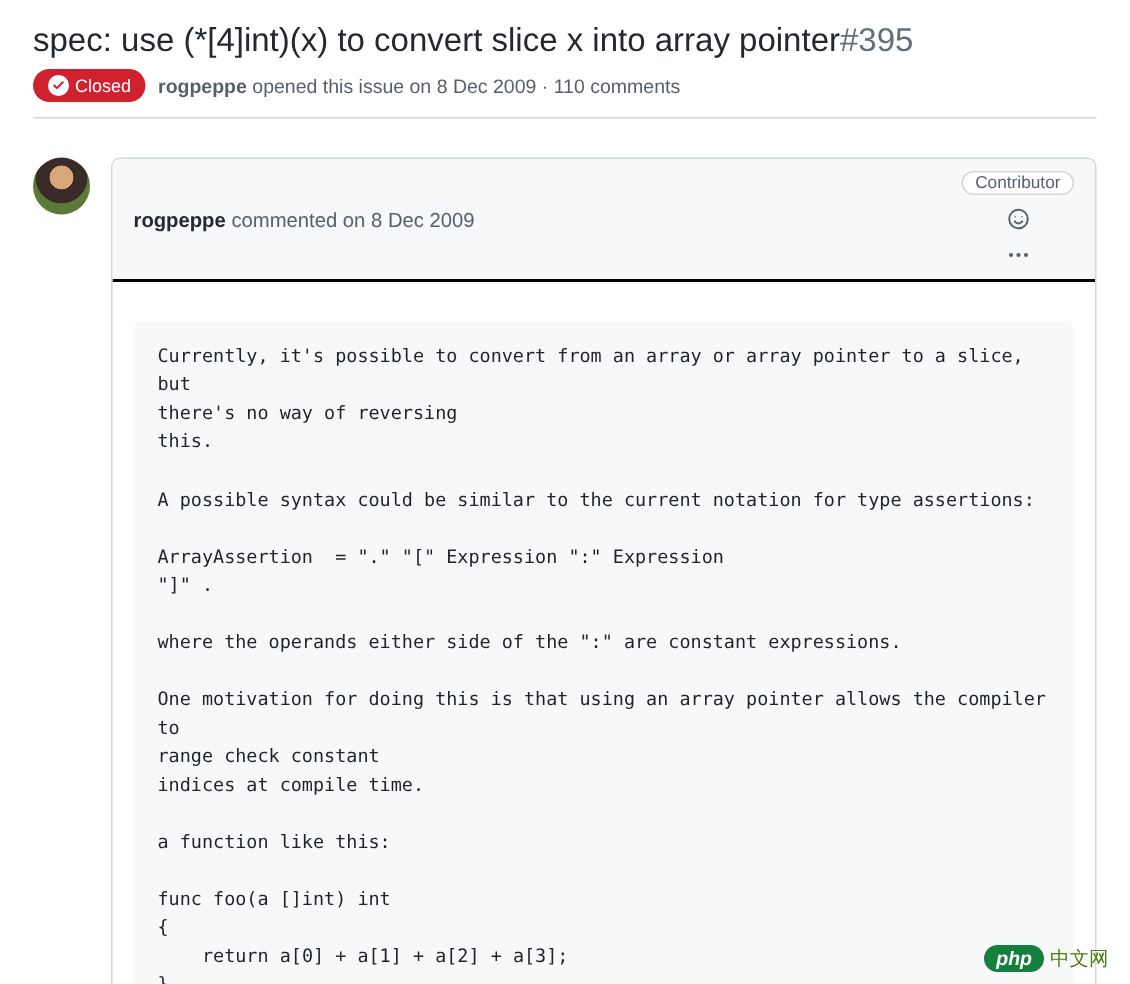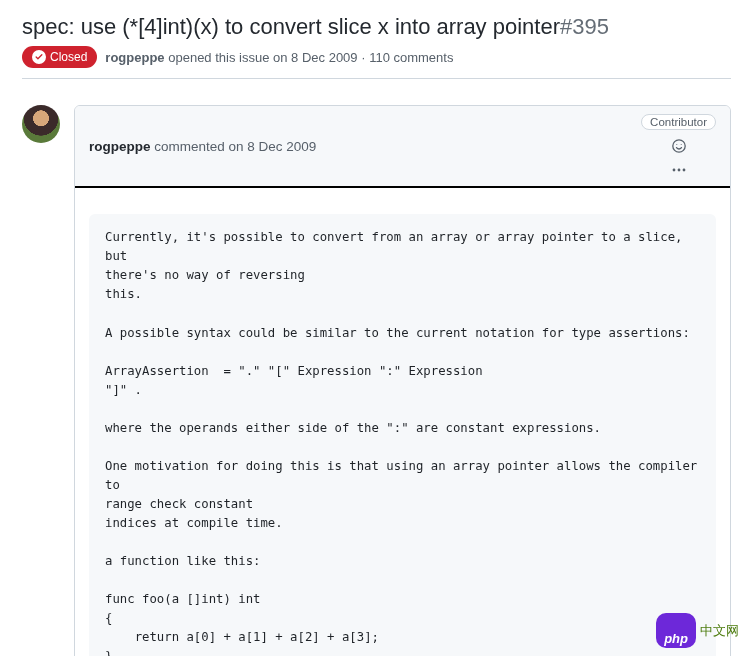--- a/index.html
+++ b/index.html
@@ -49,22 +49,22 @@
     background: #f6f8fa; border-radius: 6px; padding: 14px 16px;
     font-family: ui-monospace, "SFMono-Regular", Consolas, monospace;
     font-size: 12.3px; line-height: 1.55; white-space: pre-wrap; color: #1f2328;
     overflow: auto;
   }
   .watermark {
     position: fixed; right: 14px; bottom: 8px; display: flex; align-items: center;
     font-size: 13px;
   }
   .watermark .php {
-    background: #6d28d9; color: #fff; font-weight: 700; font-style: italic;
-    border-radius: 10px; padding: 18px 8px 2px; margin-right: 4px;
+    background: #15803d; color: #fff; font-weight: 700; font-style: italic;
+    border-radius: 10px; padding: 1px 8px 2px; margin-right: 4px;
   }
   .watermark .cn { color: #4d7c0f; }
 </style>
 </head>
 <body>
 
 <div class="container">
   <div class="title-row">
     <h1 class="issue-title">spec: use (*[4]int)(x) to convert slice x into array pointer</h1>
     <span class="issue-number">#395</span>

